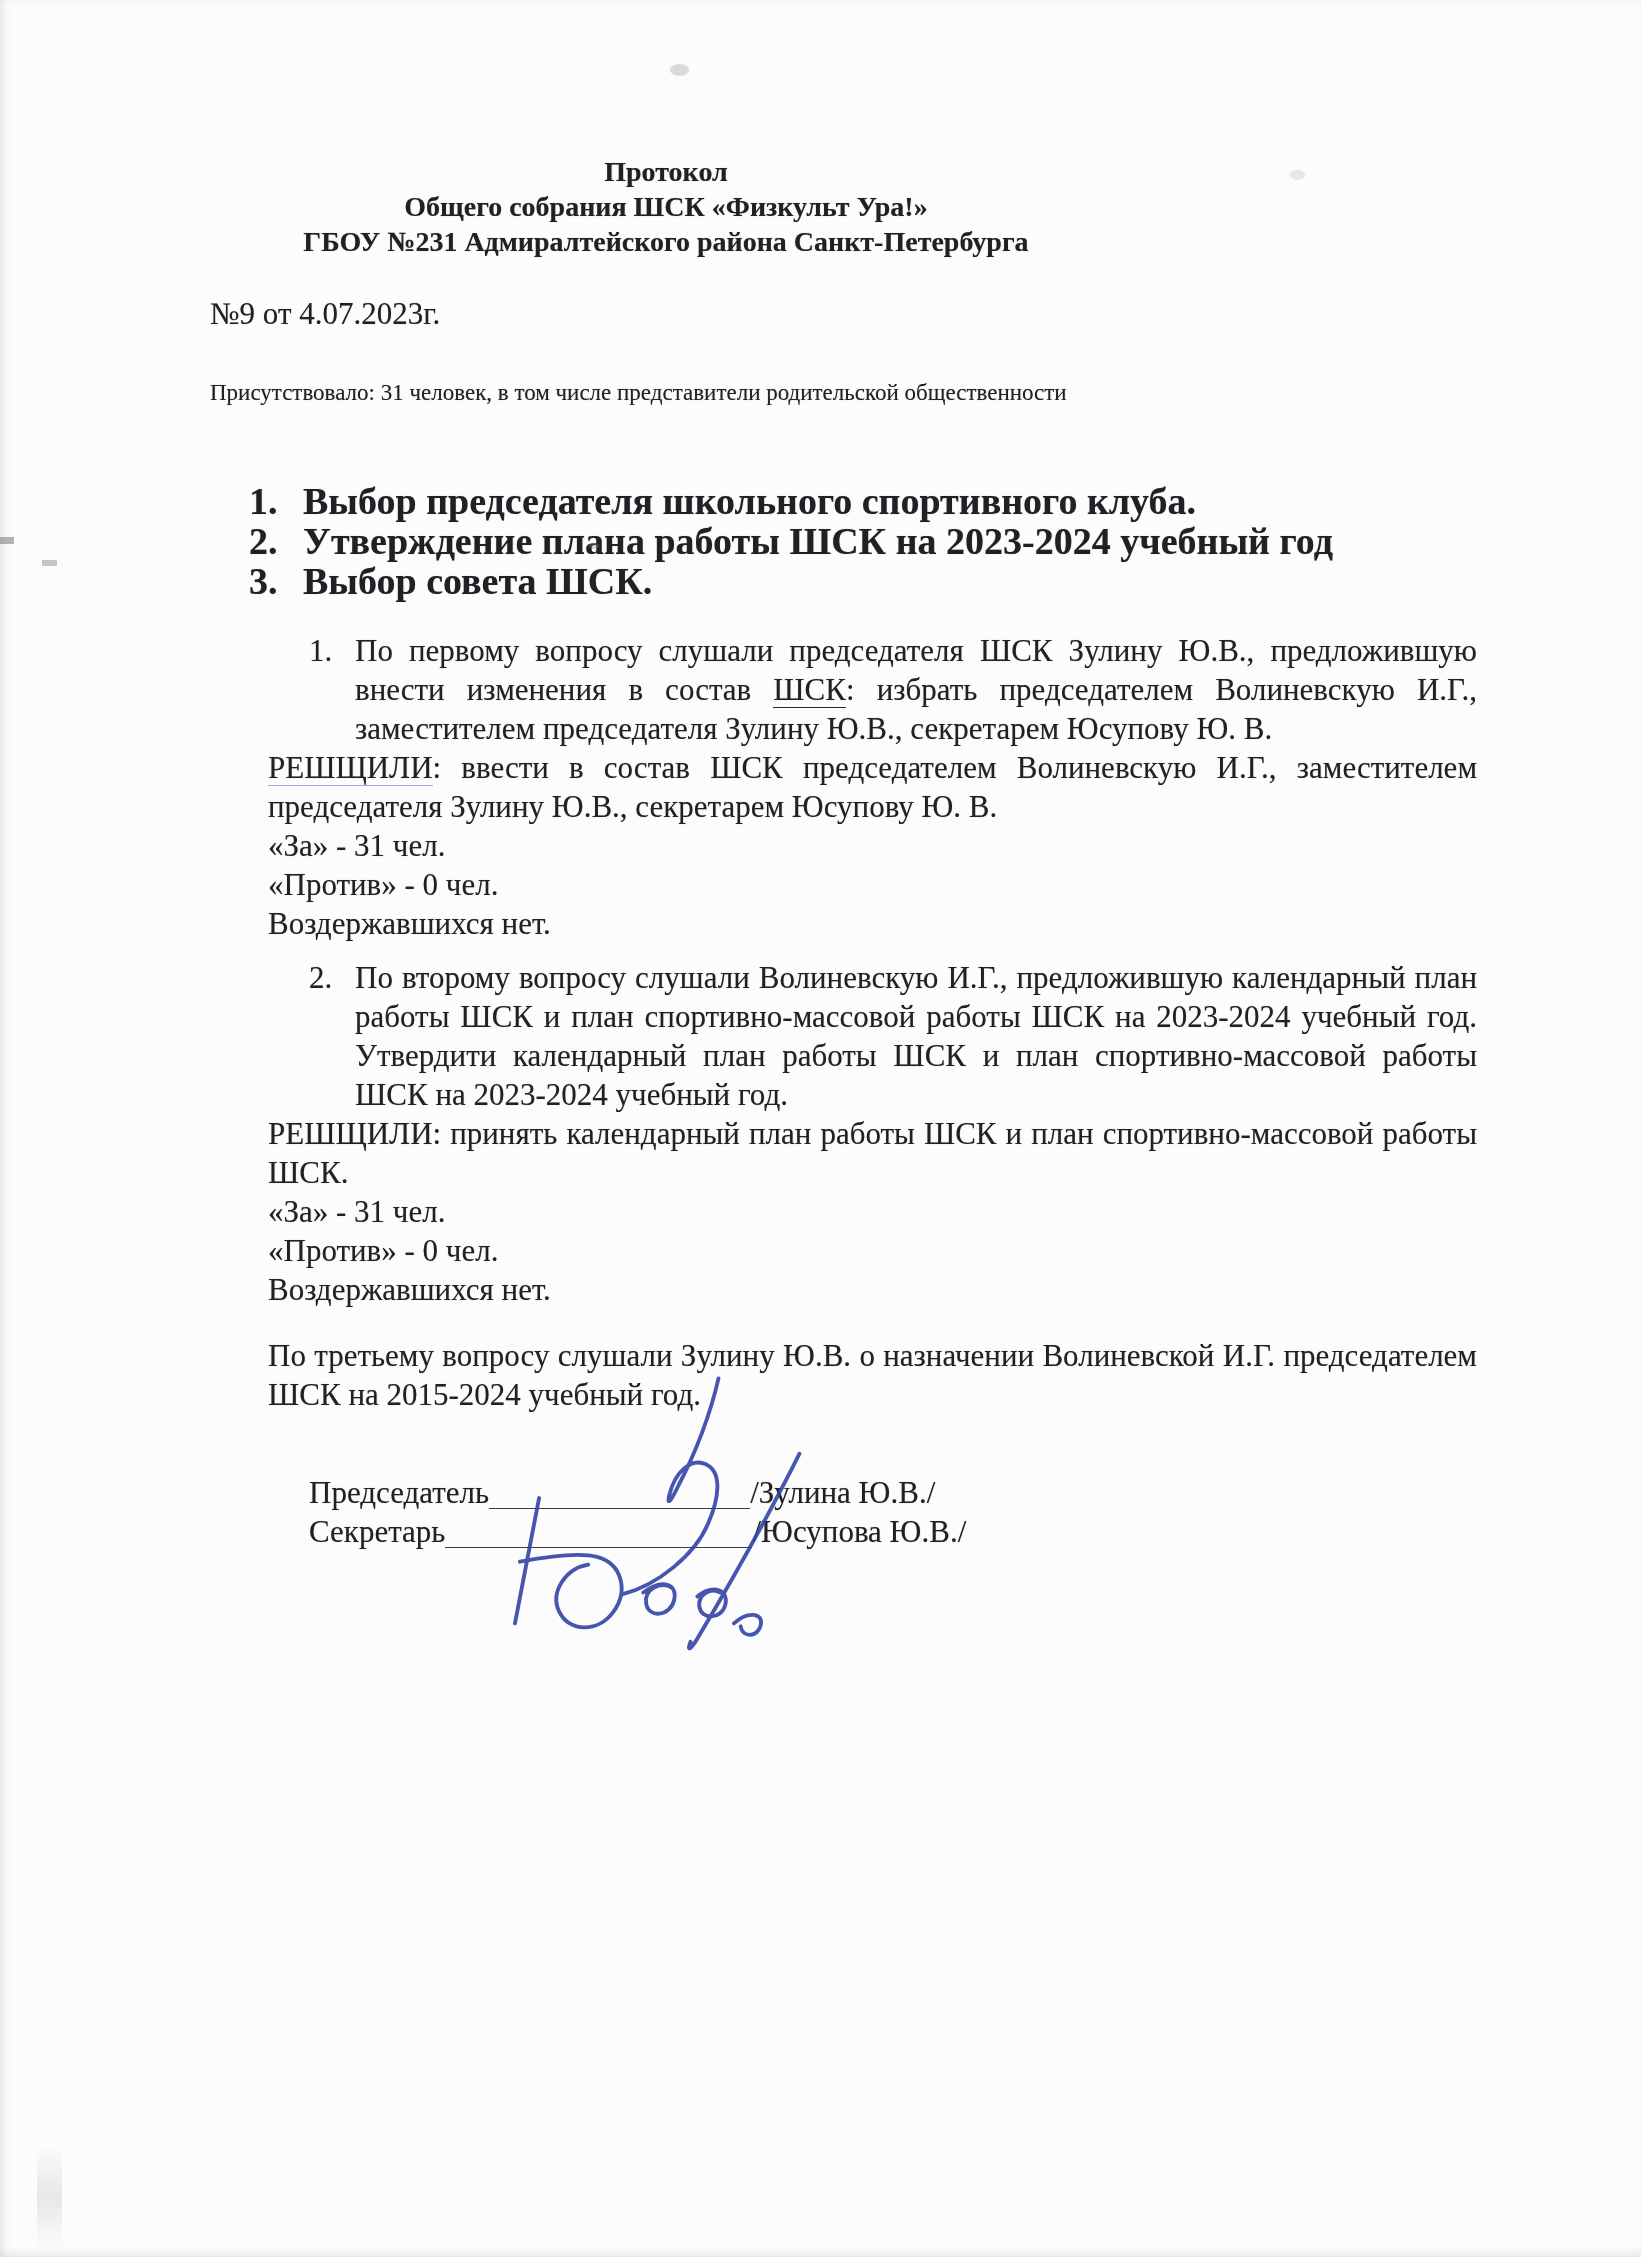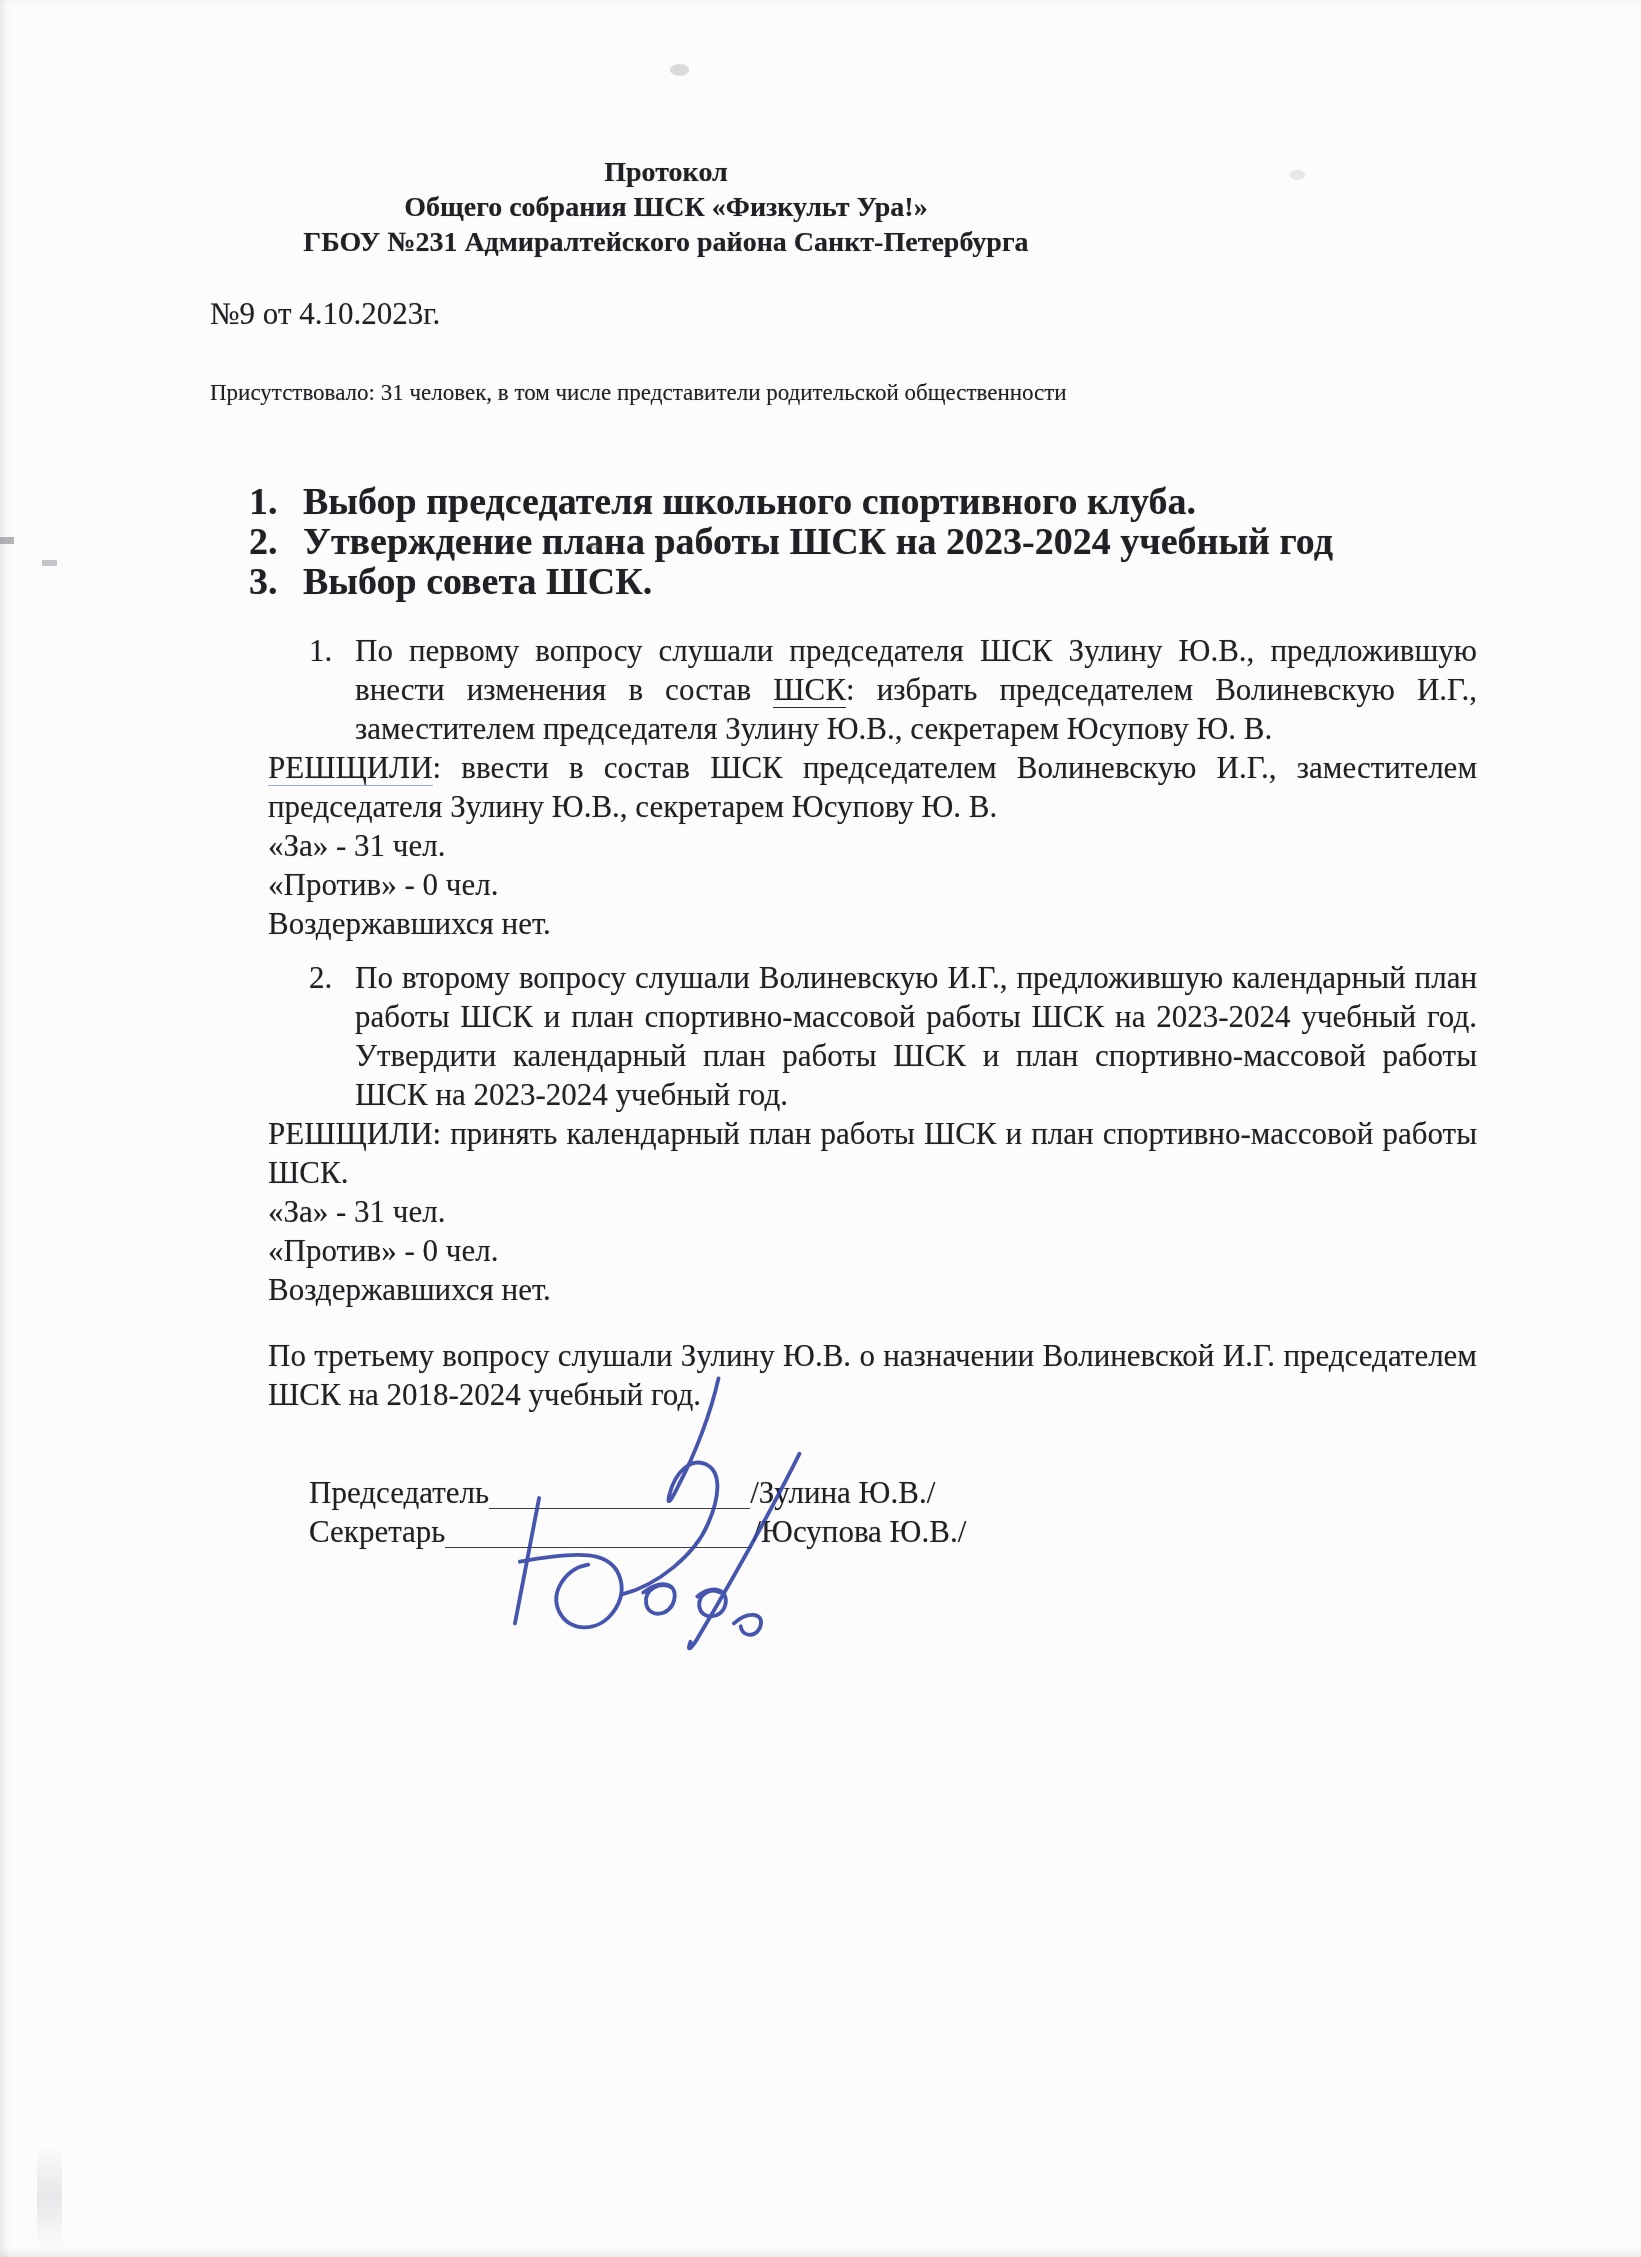--- a/index.html
+++ b/index.html
@@ -47,21 +47,21 @@
 <body>
 
 <div class="page" style="background: rgb(252, 252, 253); color: rgb(33, 33, 37);">
 
   <div class="abs title-block">
     <div>Протокол</div>
     <div>Общего собрания ШСК «Физкульт Ура!»</div>
     <div>ГБОУ №231  Адмиралтейского района Санкт-Петербурга</div>
   </div>
 
-  <div class="abs doc-number">№9 от 4.10.2023г.</div>
+  <div class="abs doc-number">№9 от 4.07.2023г.</div>
 
   <div class="abs intro-block">
     <div>Присутствовало: 31 человек, в том числе представители родительской общественности</div>
   </div>
 
   <div class="abs agenda-block">
     <div class="agenda-row">
       <span class="num">1.</span><span>Выбор председателя школьного спортивного клуба.</span>
     </div>
     <div class="agenda-row">
@@ -90,21 +90,21 @@
     </p>
     <p class="q-par">
       <span>РЕШЩИЛИ</span><span>: принять календарный план работы ШСК и план спортивно-массовой работы ШСК.</span>
     </p>
     <div class="vote-line">«За» - 31 чел.</div>
     <div class="vote-line">«Против» - 0 чел.</div>
     <div class="vote-line">Воздержавшихся нет.</div>
   </div>
 
   <div class="abs q-block q3">
-    <p class="q-par">По третьему вопросу слушали Зулину Ю.В. о назначении Волиневской И.Г. председателем ШСК на 2018-2024 учебный год.</p>
+    <p class="q-par">По третьему вопросу слушали Зулину Ю.В. о назначении Волиневской И.Г. председателем ШСК на 2015-2024 учебный год.</p>
   </div>
 
   <div class="abs sig-block">
     <div>
       <span>Председатель</span><span class="sig-line l1"></span><span>/Зулина Ю.В./</span>
     </div>
     <div>
       <span>Секретарь</span><span class="sig-line l2"></span><span>/Юсупова Ю.В./</span>
     </div>
   </div>

